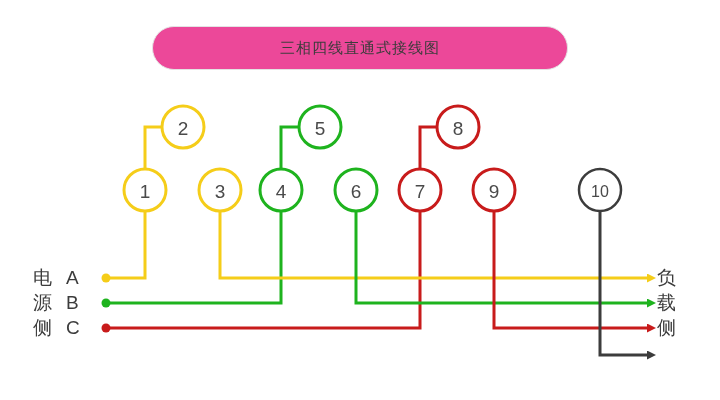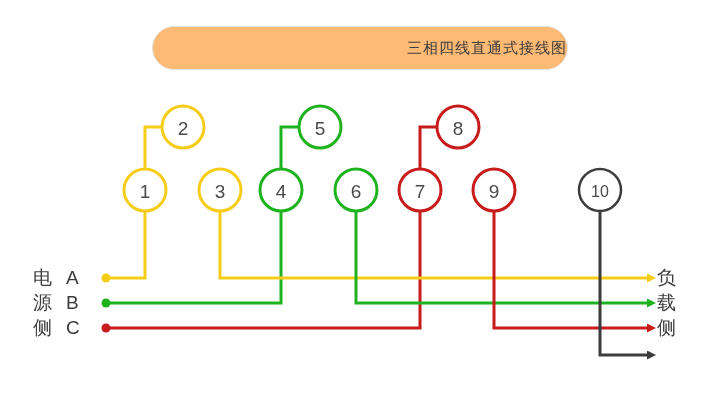--- a/index.html
+++ b/index.html
@@ -23,24 +23,24 @@
   
   .title-pill {
     position: absolute;
     left: 152px;
     top: 26px;
     width: 416px;
     height: 44px;
     box-sizing: border-box;
     border: 1px solid #e3e3e3;
     border-radius: 22px;
-    background: #fdba74;
+    background: #ec4899;
     display: flex;
     align-items: center;
-    justify-content: flex-end;
+    justify-content: center;
   }
   .title-text {
     font-size: 15px;
     color: #3c3c3c;
     letter-spacing: 1px;
     font-family: "DejaVu Sans", "Liberation Sans", sans-serif;
   }
 
   
   svg.wiring {

